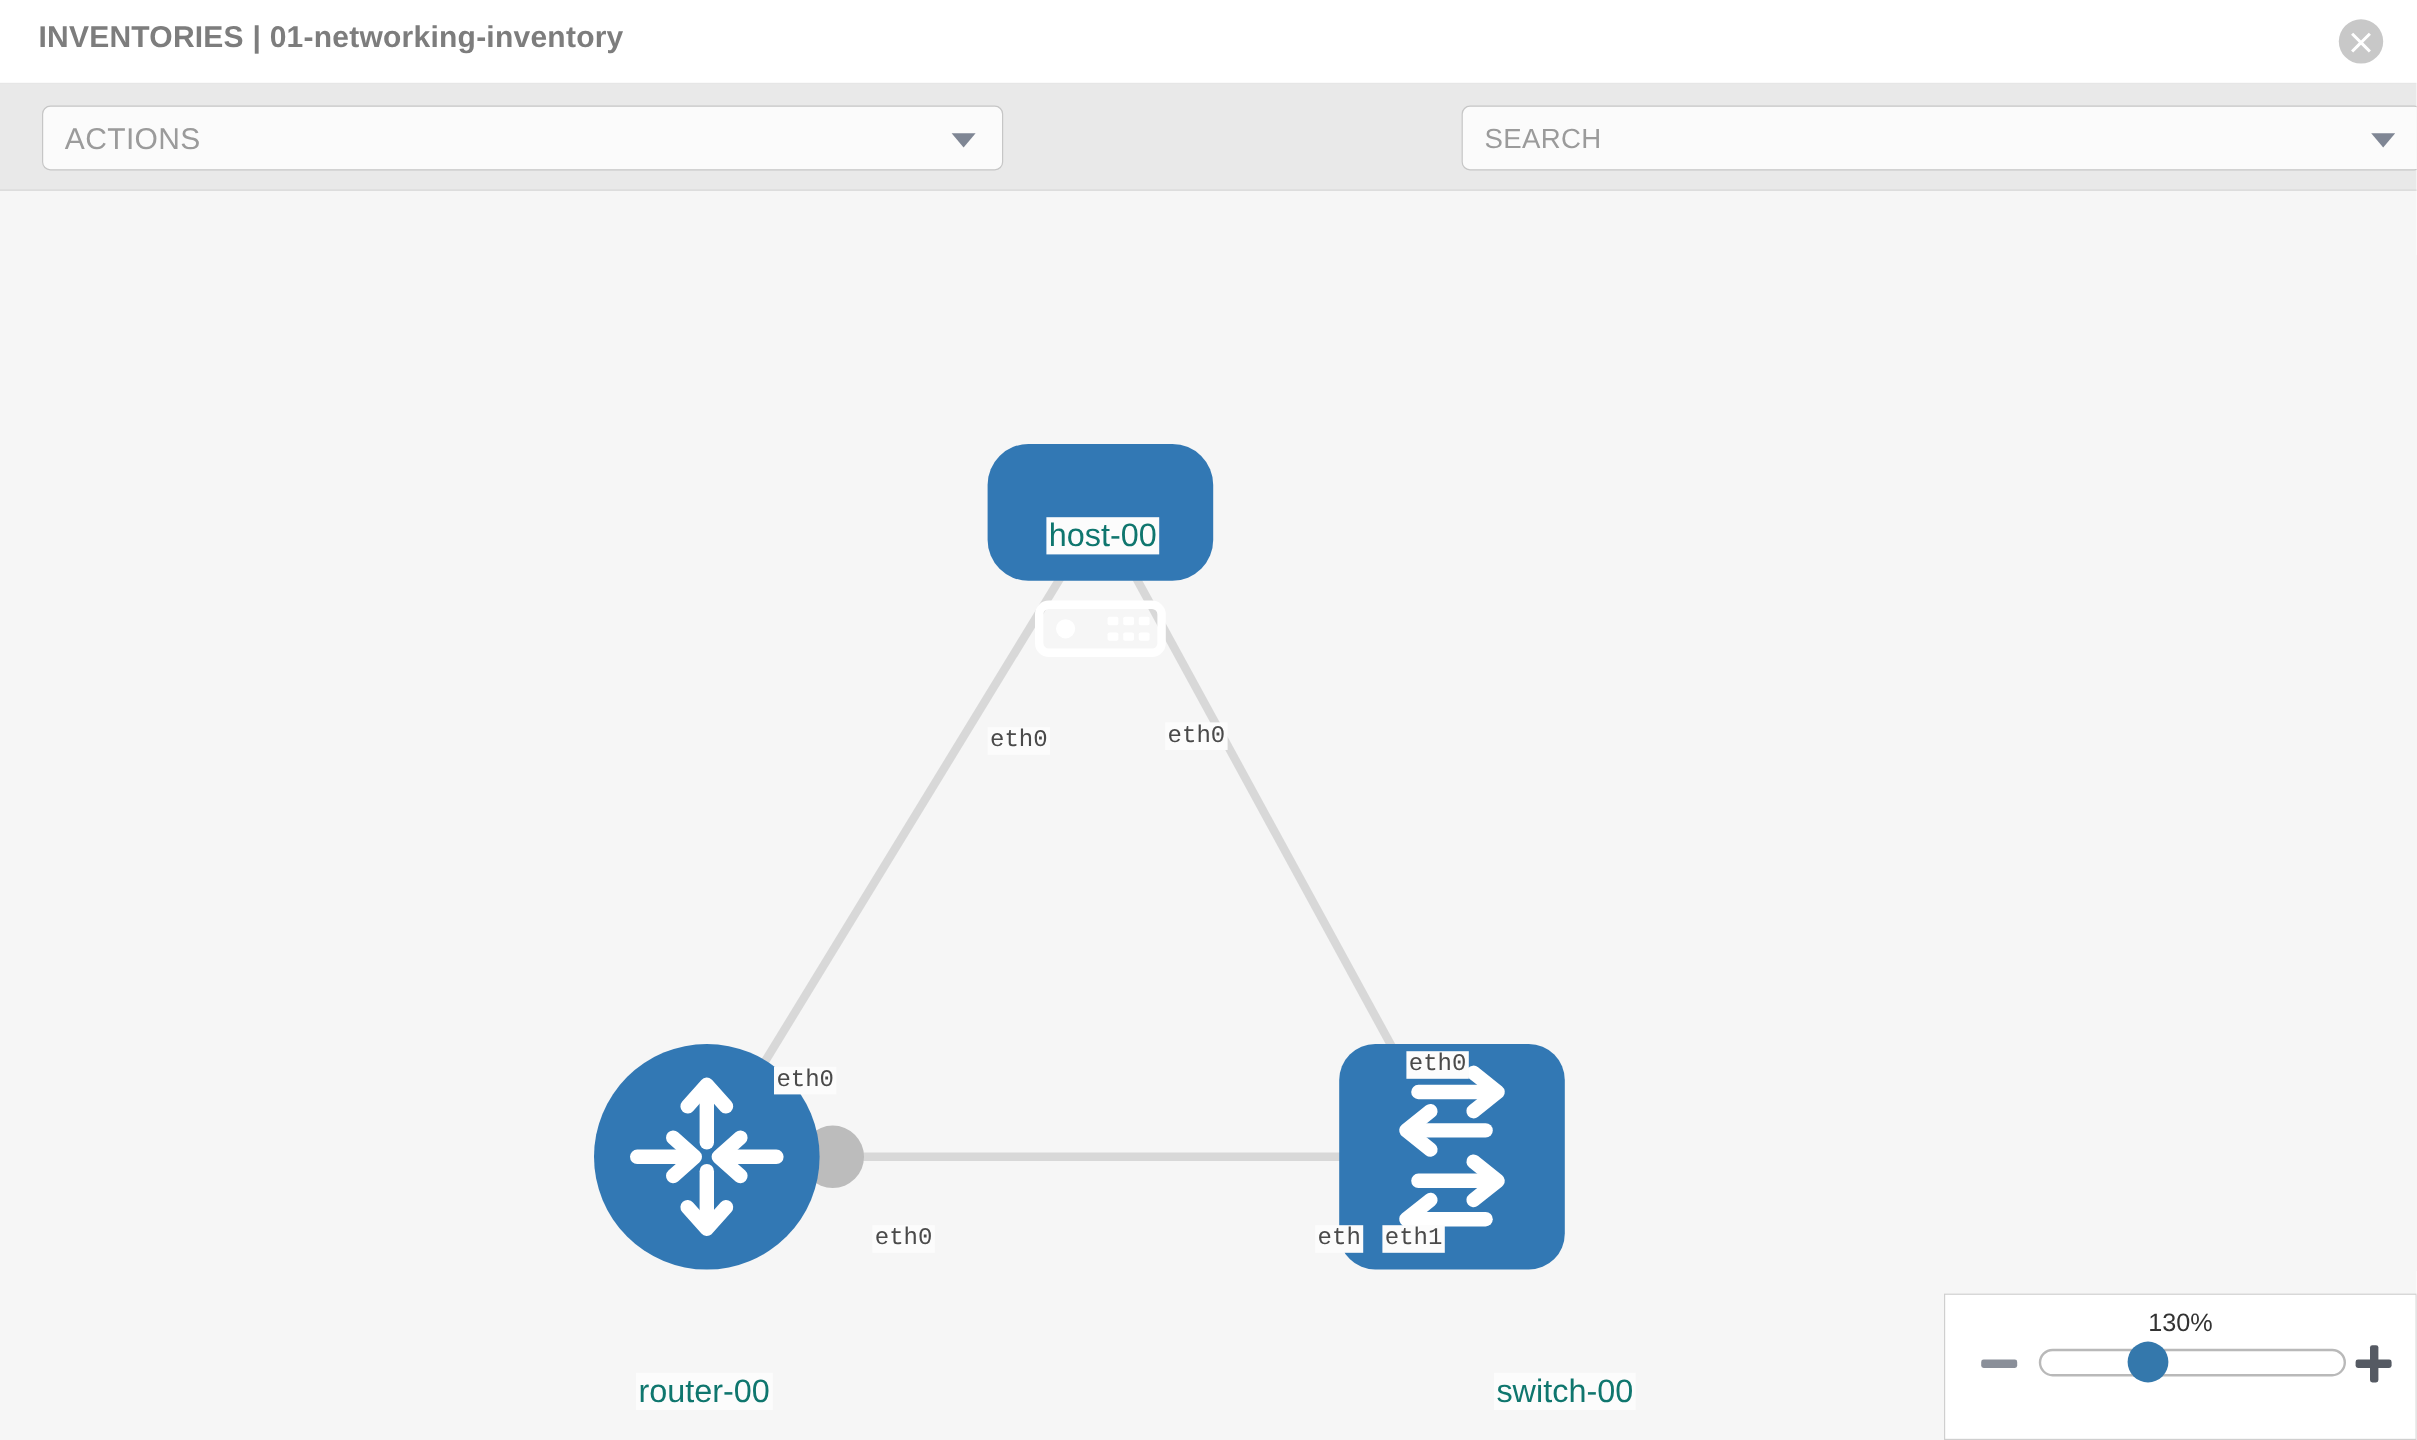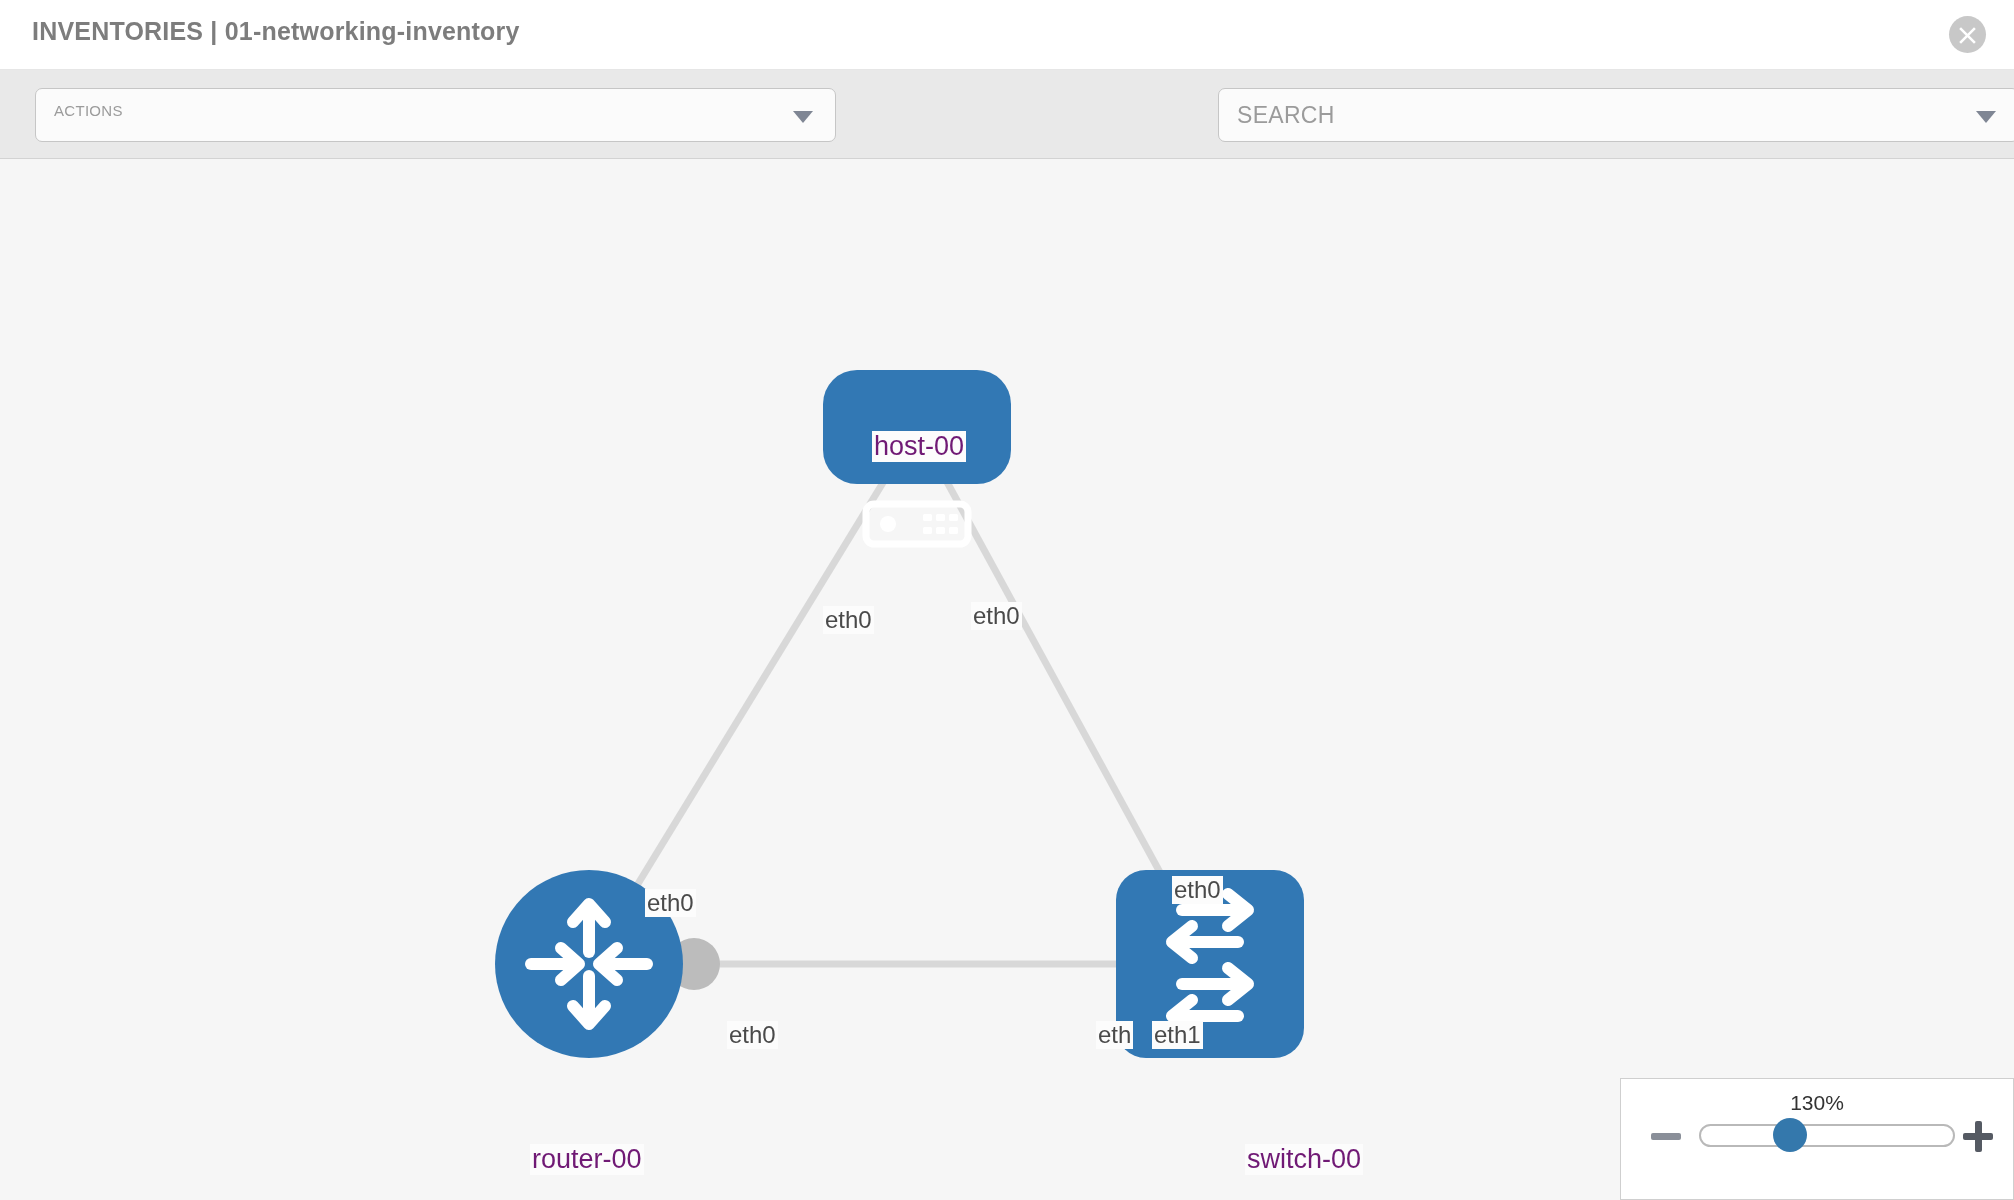--- a/index.html
+++ b/index.html
@@ -67,21 +67,21 @@
     background: #fbfbfb;
     border: 1px solid #c6c6c6;
     border-radius: 7px;
     box-sizing: border-box;
     cursor: pointer;
   }
   .actions-select .sel-label {
     position: absolute;
     left: 18px;
     top: 13px;
-    font-size: 15px;
+    font-size: 25px;
     color: #9b9b9b;
     letter-spacing: 0.3px;
   }
   .caret {
     position: absolute;
     right: 22px;
     top: 22px;
     width: 0; height: 0;
     border-left: 10px solid transparent;
     border-right: 10px solid transparent;
@@ -131,32 +131,33 @@
   .canvas svg.topology {
     position: absolute;
     left: 0; top: 0;
     width: 2014px;
     height: 1041px;
   }
 
   .node-label {
     position: absolute;
     font-size: 27px;
-    color: #701a75;
+    color: #0f766e;
     background: #fcfcfc;
     white-space: nowrap;
     padding: 0 2px;
   }
   .iface-label {
     position: absolute;
-    font-size: 24px;
+    font-size: 20px;
     color: #4a4a4a;
     background: #fcfcfc;
     white-space: nowrap;
     padding: 0 2px;
+    font-family: Liberation Mono, monospace;
   }
 
   
   .zoom-panel {
     position: absolute;
     left: 1620px;
     top: 1078px;
     width: 394px;
     height: 122px;
     background: #ffffff;

